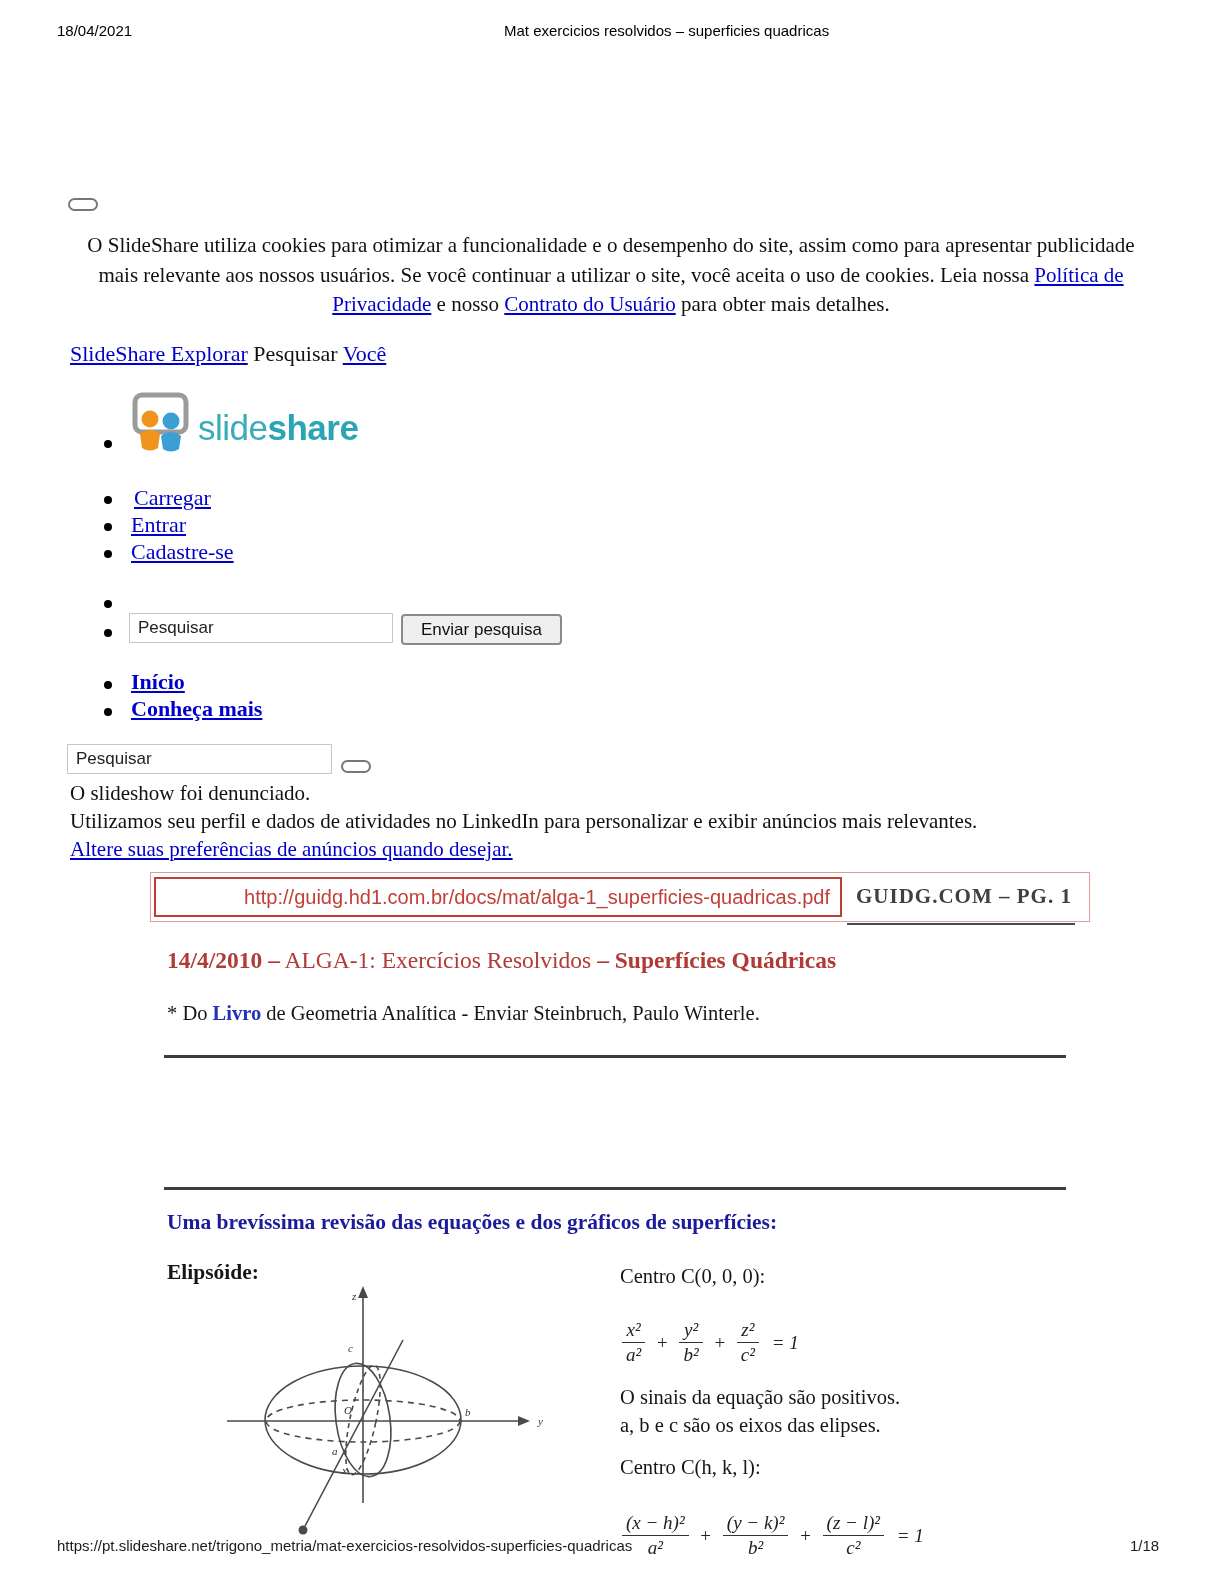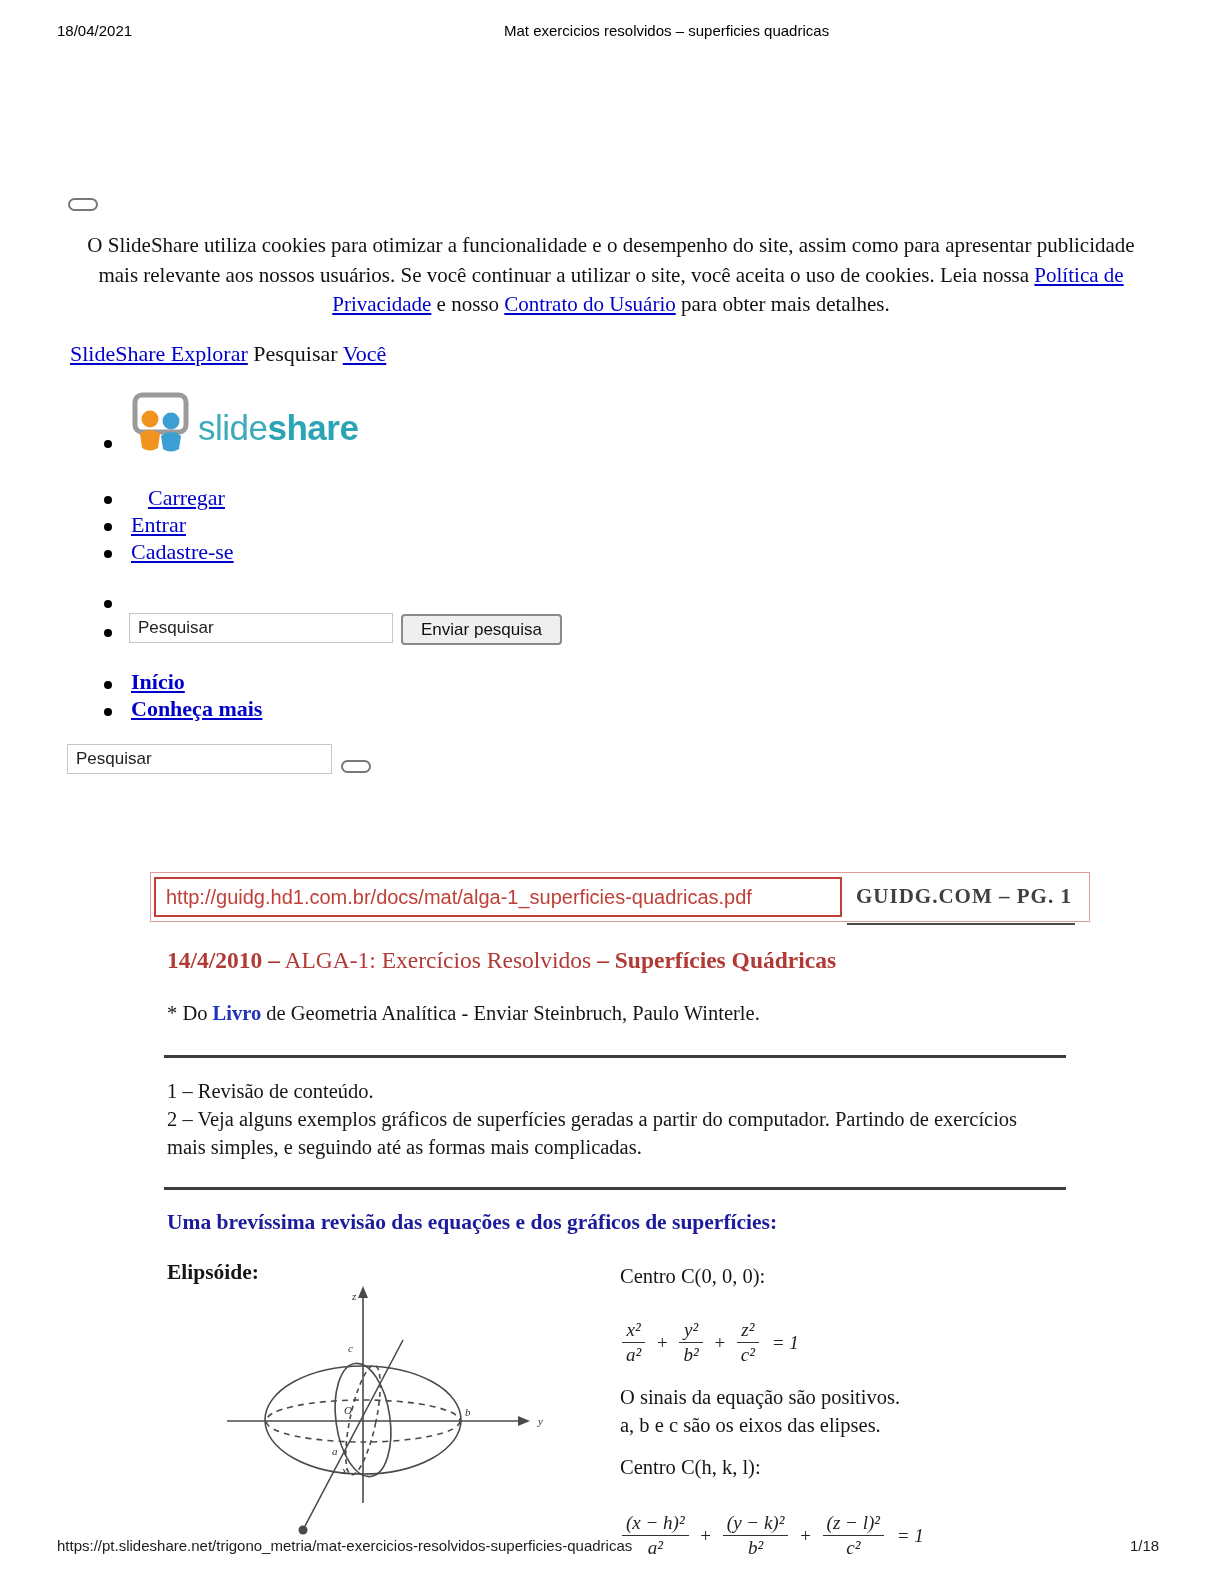--- a/index.html
+++ b/index.html
@@ -81,21 +81,21 @@
       <path d="M12 42 q10 -8 20 0 l-2 14 q-8 5 -16 0 Z" fill="#f0941f"></path>
       <circle cx="43" cy="29" r="8.5" fill="#3b9fd3"></circle>
       <path d="M33 44 q10 -8 20 0 l-2 13 q-8 5 -16 0 Z" fill="#3b9fd3"></path>
     </svg>
   </div>
   <div class="abs logo-word" style="left:198px; top:408px;">
     <span class="lt">slide</span><span class="bd">share</span>
   </div>
 
   <span class="bullet" style="left:104px; top:496px;"></span>
-  <a class="abs menu-link" style="left:148px; top:485px;">Carregar</a>
+  <a class="abs menu-link" style="left:134px; top:485px;">Carregar</a>
 
   <span class="bullet" style="left:104px; top:523px;"></span>
   <a class="abs menu-link" style="left:131px; top:512px;">Entrar</a>
 
   <span class="bullet" style="left:104px; top:550px;"></span>
   <a class="abs menu-link" style="left:131px; top:539px;">Cadastre-se</a>
 
   <span class="bullet" style="left:104px; top:600px;"></span>
 
   <span class="bullet" style="left:104px; top:629px;"></span>
@@ -104,42 +104,43 @@
 
   <span class="bullet" style="left:104px; top:681px;"></span>
   <a class="abs menu-link bold" style="left:131px; top:669px;">Início</a>
 
   <span class="bullet" style="left:104px; top:708px;"></span>
   <a class="abs menu-link bold" style="left:131px; top:696px;text-align:center;">Conheça mais</a>
 
   <input class="abs search-input" style="left: 67px; top: 744px; width: 265px; height: 30px;" value="Pesquisar">
   <div class="abs toggle-pill" style="left:341px; top:760px;"></div>
 
+  <div class="abs notice" style="left:70px; top:779px;">
+    <div>O slideshow foi denunciado.</div>
+    <div>Utilizamos seu perfil e dados de atividades no LinkedIn para personalizar e exibir anúncios mais relevantes.</div>
+    <a>Altere suas preferências de anúncios quando desejar.</a>
+  </div>
 
   <div class="abs urlbox-outer" style="left:150px; top:872px; width:940px; height:50px;"></div>
-  <div class="abs urlbox" style="left:154px; top:877px; width:688px; height:40px;">
+  <div class="abs urlbox" style="left:154px; top:877px; width:688px; height:40px;justify-content:flex-end;">
     <span>http://guidg.hd1.com.br/docs/mat/alga-1_superficies-quadricas.pdf</span>
   </div>
   <div class="abs pageref" style="left:856px; top:884px;">GUIDG.COM – PG. 1</div>
   <div class="abs" style="left:847px; top:923px; width:228px; height:2px; background:#4a4a4a;"></div>
 
   <div class="abs doc-title" style="left:167px; top:947px;">
     <b>14/4/2010 –</b><span> ALGA-1: Exercícios Resolvidos </span><b>– Superfícies Quádricas</b>
   </div>
 
   <div class="abs doc-text" style="left:167px; top:999px;">
     <span>* Do </span><b style="color:#2233bb;">Livro</b><span> de Geometria Analítica - Enviar Steinbruch, Paulo Winterle.</span>
   </div>
 
   <div class="abs rule" style="left:164px; top:1055px; width:902px;"></div>
 
-  <div class="abs doc-text" style="left:167px; top:1077px; width:880px;">
-    <div>1 – Revisão de conteúdo.</div>
-    <div>2 – Veja alguns exemplos gráficos de superfícies geradas a partir do computador. Partindo de exercícios mais simples, e seguindo até as formas mais complicadas.</div>
-  </div>
 
   <div class="abs rule" style="left:164px; top:1187px; width:902px;"></div>
 
   <div class="abs section-h" style="left:167px; top:1210px;">Uma brevíssima revisão das equações e dos gráficos de superfícies:</div>
 
   <div class="abs fig-label" style="left:167px; top:1260px;">Elipsóide:</div>
 
   <div class="abs" style="left:222px; top:1282px;">
     <svg width="330" height="282" viewBox="0 0 330 282">
       <g stroke="#4a4a4a" stroke-width="1.6" fill="none">

